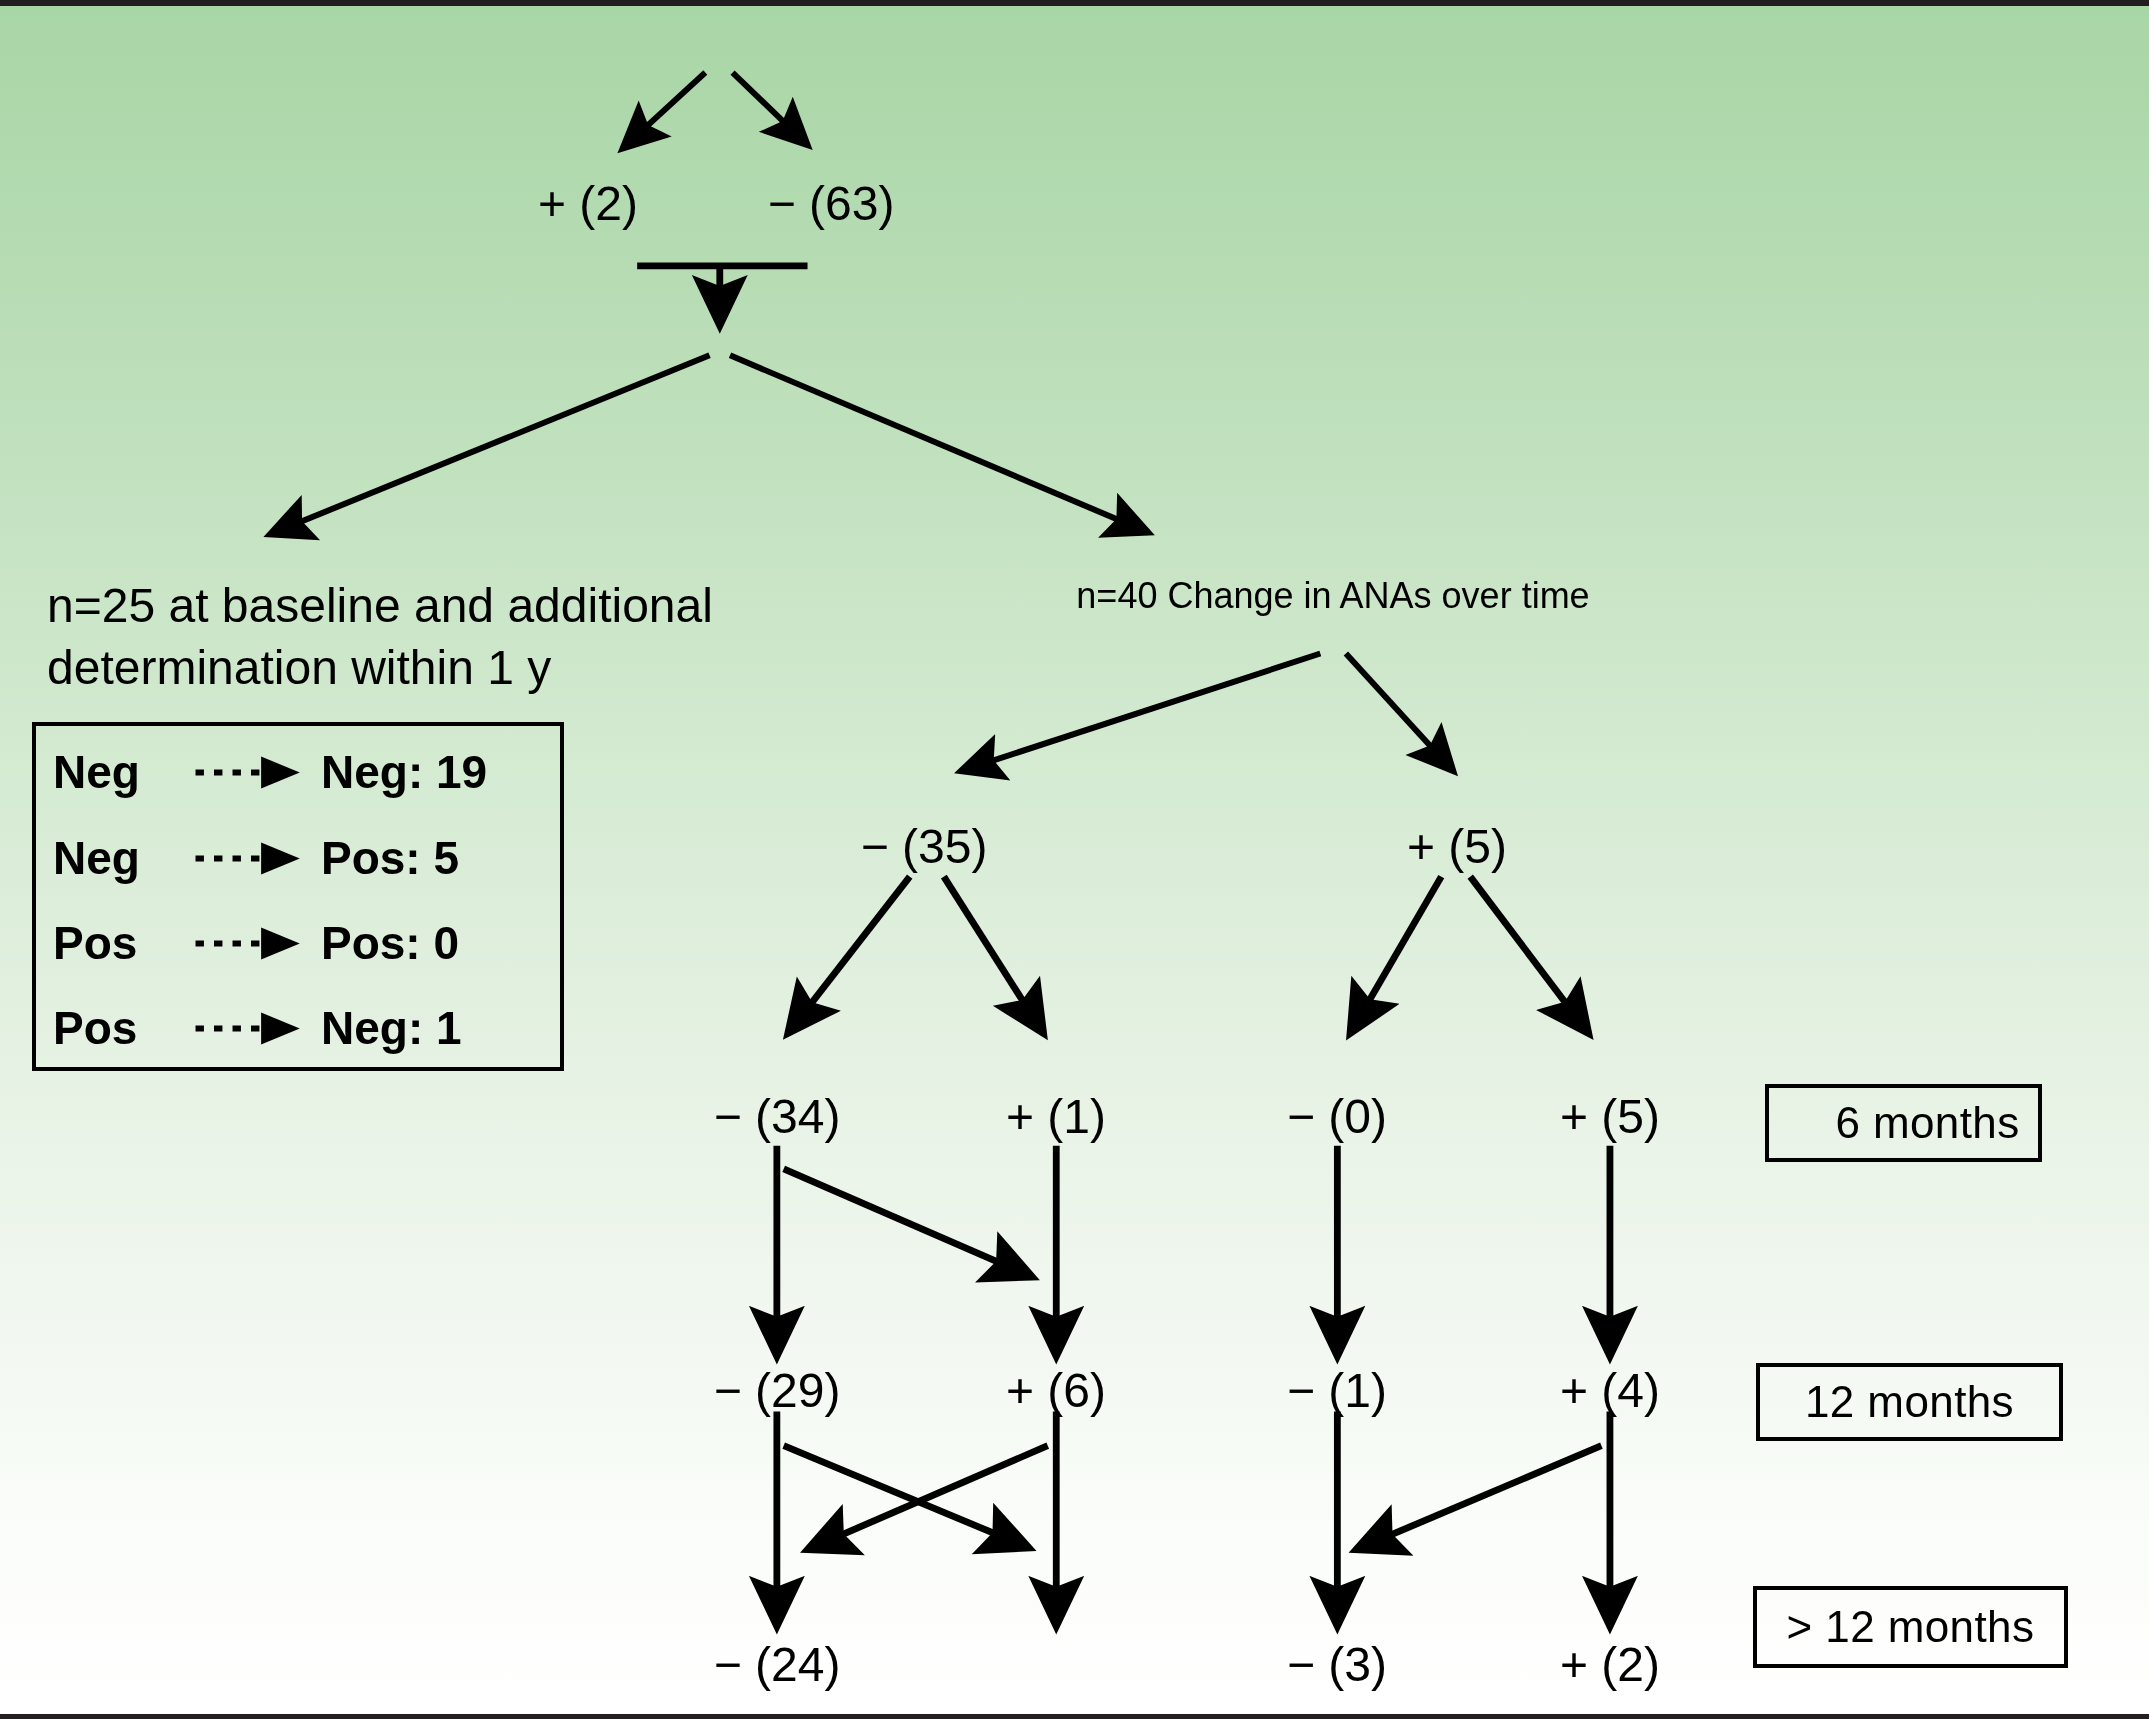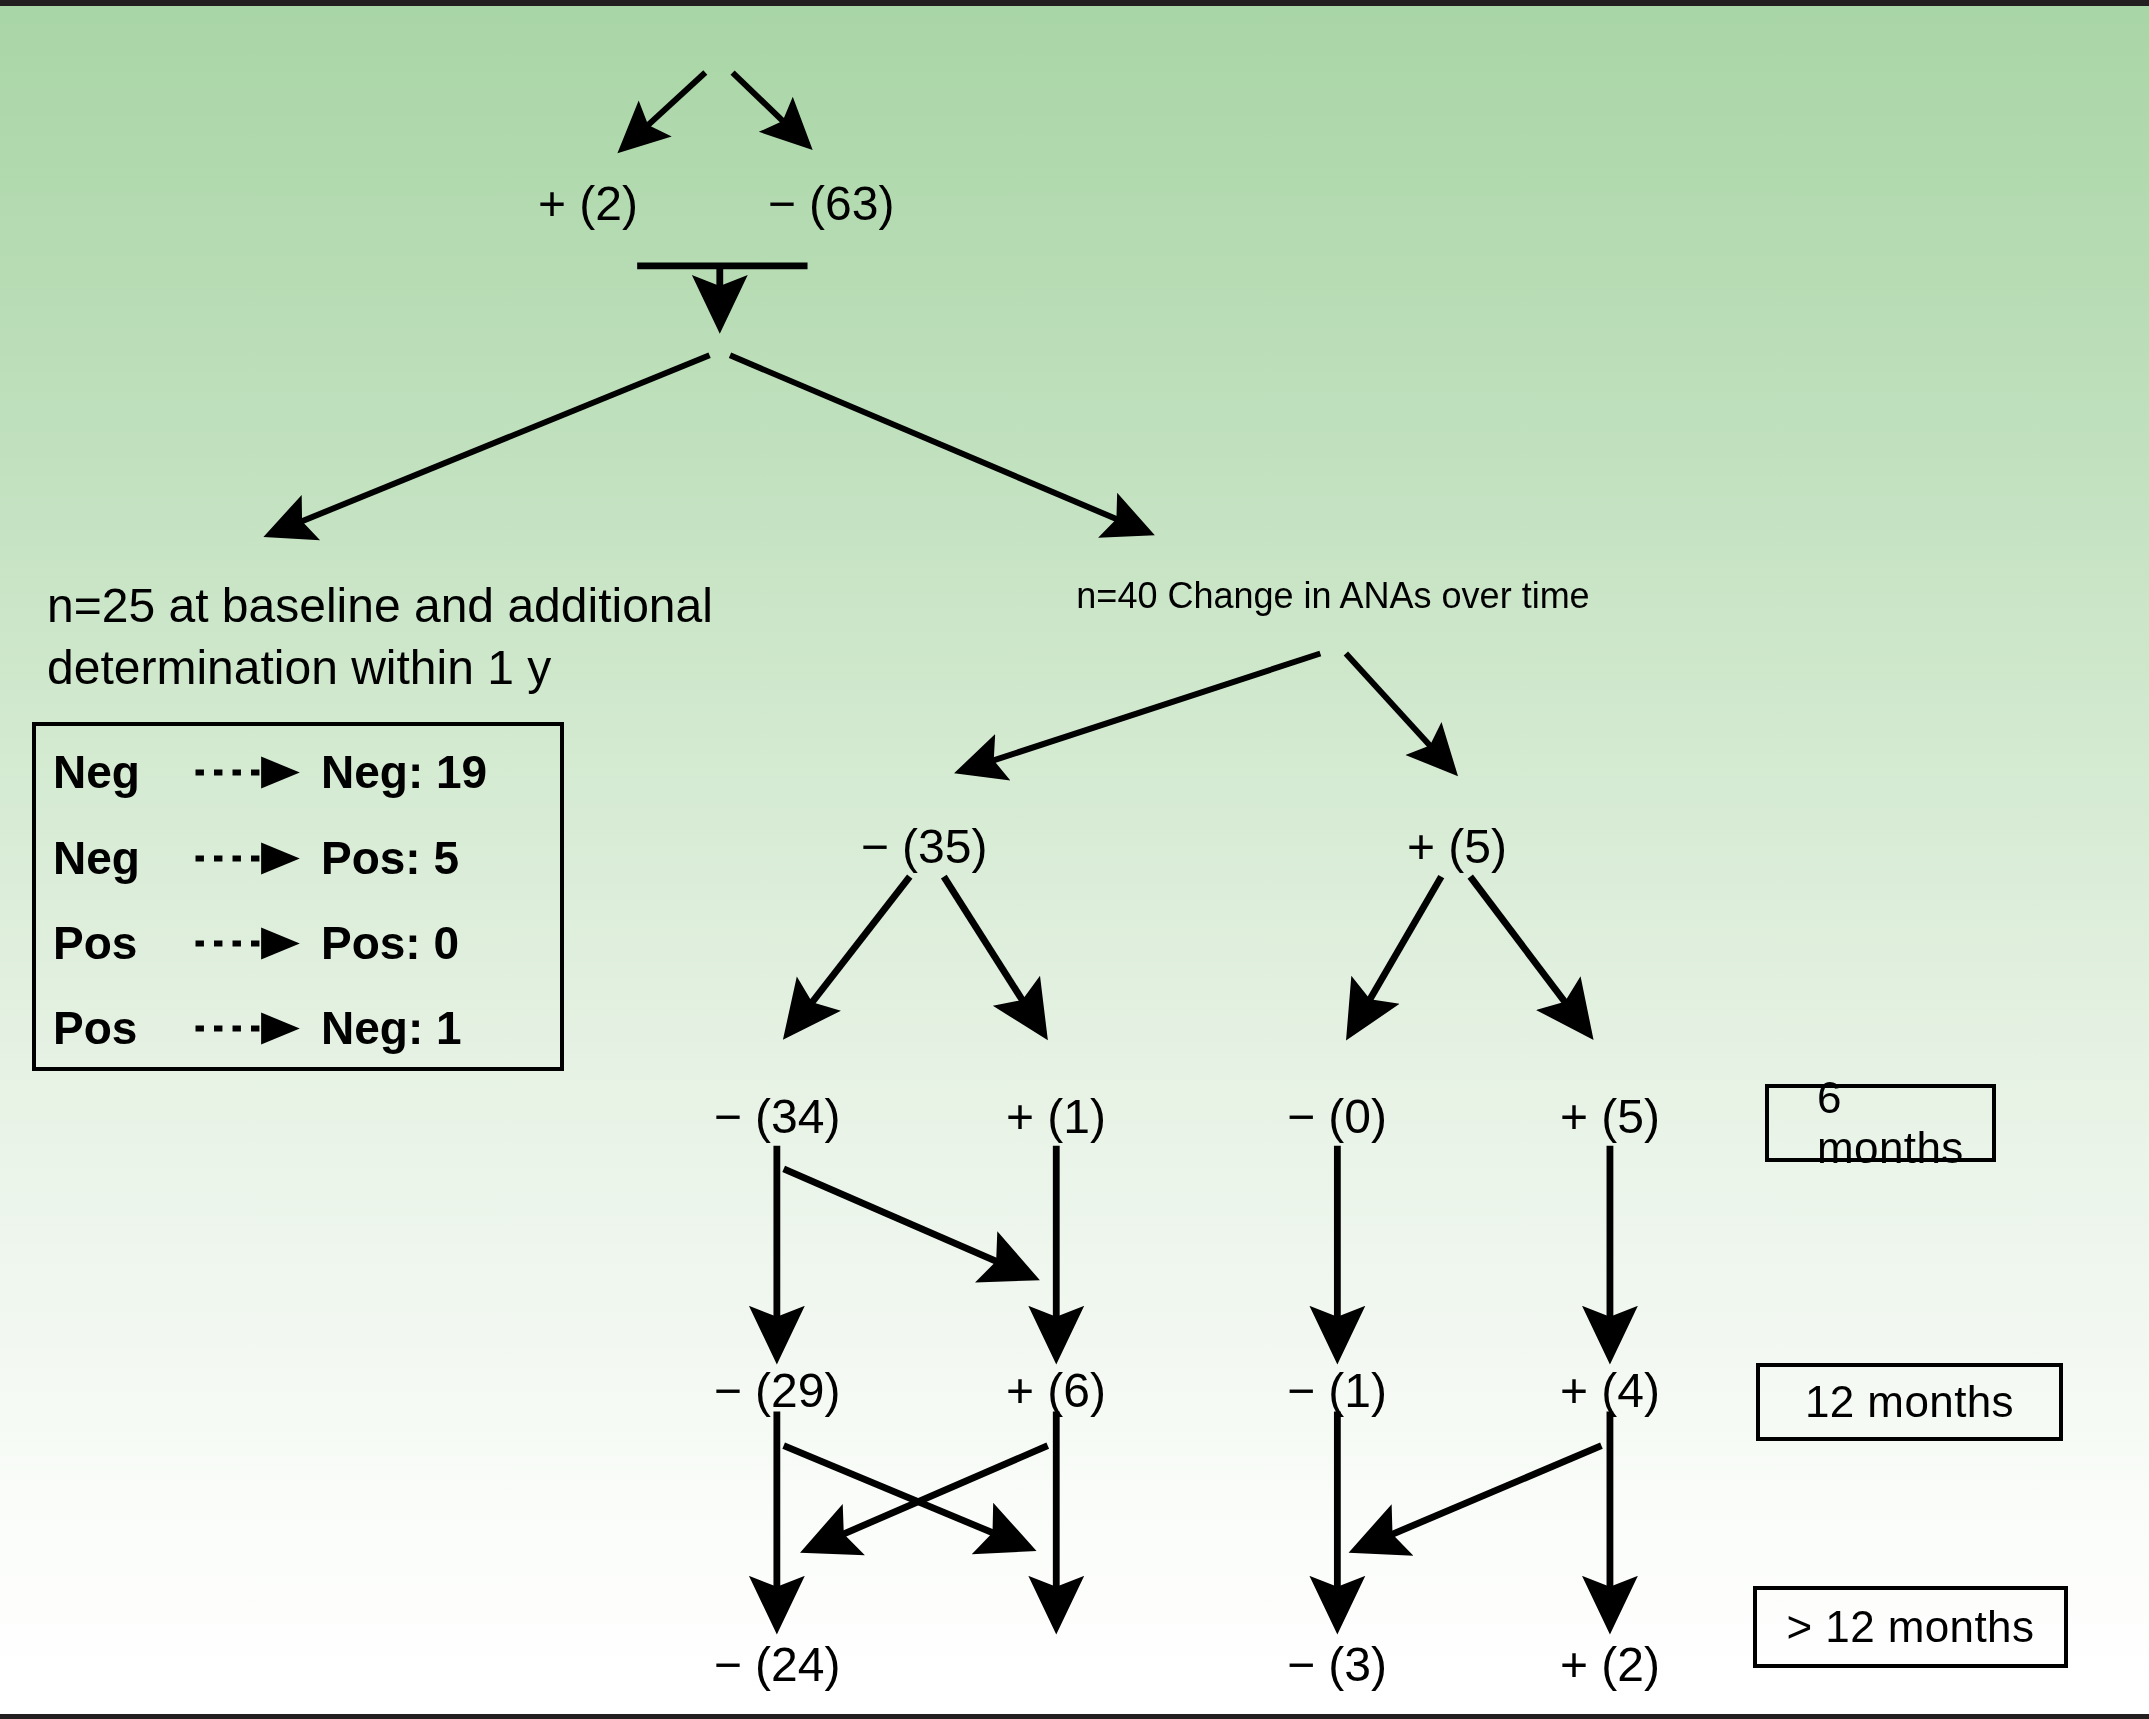--- a/index.html
+++ b/index.html
@@ -238,18 +238,18 @@
   <div class="node center lvl-label" style="left:777px; top:1357px;">− (29)</div>
   <div class="node center lvl-label" style="left:1056px; top:1357px;">+ (6)</div>
   <div class="node center lvl-label" style="left:1337px; top:1357px;">− (1)</div>
   <div class="node center lvl-label" style="left:1610px; top:1357px;">+ (4)</div>
 
   <div class="node center lvl-label" style="left:777px; top:1631px;">− (24)</div>
   <div class="node center lvl-label" style="left:1056px; top:1704px;margin-left:32px;">+ (11)</div>
   <div class="node center lvl-label" style="left:1337px; top:1631px;">− (3)</div>
   <div class="node center lvl-label" style="left:1610px; top:1631px;">+ (2)</div>
 
-  <div class="time-box" style="left:1765px; top:1078px; width:231px; height:78px;padding-left:48px;">6 months</div>
+  <div class="time-box" style="left:1765px; top:1078px; width:277px; height:78px;padding-left:48px;">6 months</div>
   <div class="time-box" style="left:1756px; top:1357px; width:307px; height:78px;">12 months</div>
   <div class="time-box" style="left:1753px; top:1580px; width:315px; height:82px;">&gt; 12 months</div>
 
 </div>
 
 
 </body></html>

